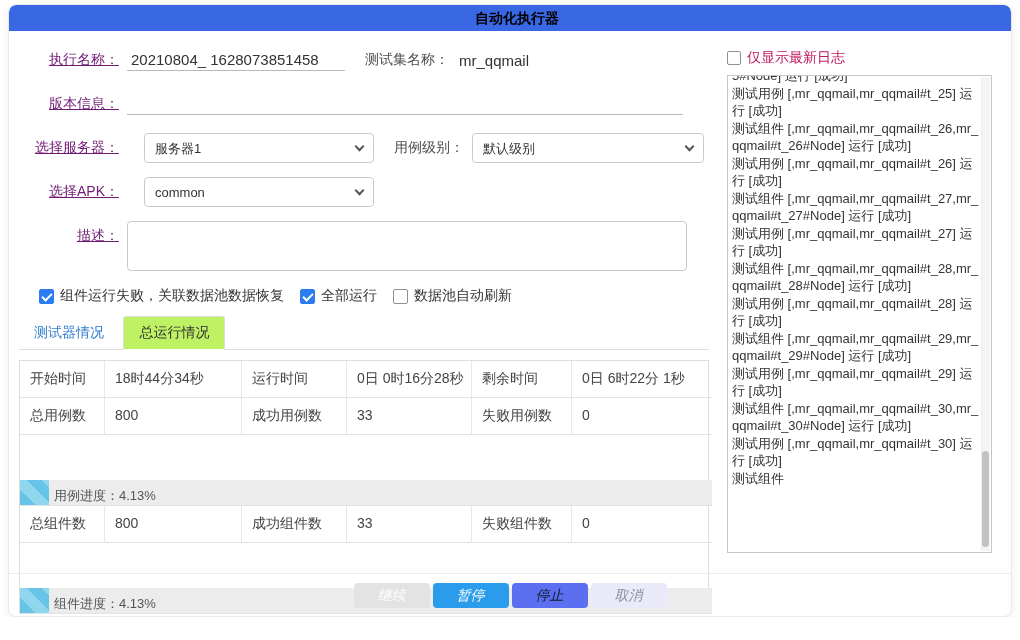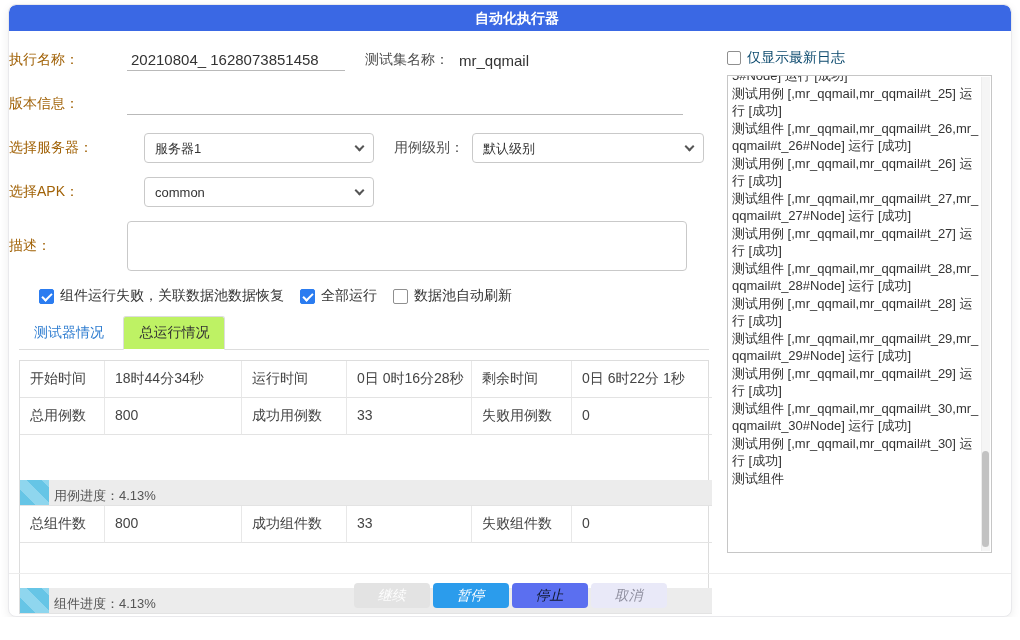--- a/index.html
+++ b/index.html
@@ -4,49 +4,49 @@
 <style>
   * { box-sizing: border-box; margin: 0; padding: 0; }
   html,body { background:#fff; font-family:"Liberation Sans","DejaVu Sans",sans-serif; }
   .dialog {
     position:relative; width:1004px; height:613px; margin:4px 0 0 8px;
     background:#fff; border:1px solid #e9e9ec; border-radius:8px;
     box-shadow:0 3px 10px rgba(0,0,0,.07); overflow:hidden;
   }
   .titlebar {
     height:26px; background:#3a68e4; border-radius:7px 7px 0 0;
-    color:#ffffff; font-size:14px; font-weight:600; text-align:center; line-height:26px;padding-left:14px;
+    color:#000000; font-size:14px; font-weight:600; text-align:center; line-height:26px;padding-left:14px;
   }
   .main { position:absolute; top:26px; left:0; right:0; bottom:43px; display:flex; }
   .left { width:710px; flex-shrink:0; }
   .right { flex:1; padding:0 19px 0 8px; }
 
   
   .frow { display:flex; align-items:center; margin-top:14px; height:30px; }
-  .flabel { width:110px; text-align:left; color:#a16207; font-size:14px; flex-shrink:0; }
+  .flabel { width:110px; text-align:right; color:#701a75; font-size:14px; flex-shrink:0;text-decoration:underline; }
   .flabel2 { margin-left:20px; color:#4d4d4d; font-size:14px; }
   .underline-input {
     border:none; border-bottom:1px solid #b9b9b9; background:transparent;
     font-size:15px; color:#333; padding:2px 4px; margin-left:8px; outline:none;
     font-family:inherit;
   }
   .static-val { margin-left:10px; font-size:15px; color:#333; }
   .selwrap { position:relative; margin-left:25px; }
   .selwrap select {
     width:100%; height:30px; border:1px solid #c9c9c9; border-radius:4px;
     background:#fff; padding:0 24px 0 10px; font-size:13px; color:#333;
     appearance:none; -webkit-appearance:none; outline:none; font-family:inherit;
   }
   .chev {
     position:absolute; right:11px; top:10px; width:7px; height:7px;
     border-right:2px solid #555; border-bottom:2px solid #555;
     transform:rotate(45deg); pointer-events:none;
   }
   .descrow { align-items:flex-start; height:auto; }
-  .descrow .flabel { margin-top:16px; }
+  .descrow .flabel { margin-top:6px; }
   textarea.desc {
     margin-left:8px; width:560px; height:50px; border:1px solid #c9c9c9;
     border-radius:4px; resize:none; outline:none; font-family:inherit; font-size:13px; padding:4px 8px;
   }
 
   
   .opts { display:flex; align-items:center; margin:16px 0 0 30px; }
   .opt { display:flex; align-items:center; margin-right:16px; font-size:14px; color:#333; cursor:pointer; }
   .cb { width:15px; height:15px; border:1px solid #8f8f8f; border-radius:2px; background:#fff; margin-right:6px; position:relative; flex-shrink:0; }
   .cb.checked { background:#2b7cf0; border-color:#2b7cf0; }
@@ -65,21 +65,21 @@
   .stats { margin:10px 10px 0 10px; border:1px solid #ddd; border-bottom:none; display:grid;
            grid-template-columns:85px 137px 105px 125px 100px 140px; font-size:14px; color:#444; }
   .cell { padding:9px 8px 9px 10px; border-bottom:1px solid #e3e3e3; border-right:1px solid #e8e8e8; white-space:nowrap; overflow:hidden; }
   .cell.lastcol { border-right:none; }
   .prow { grid-column:1 / -1; position:relative; height:26px; background:#ececec; border-bottom:1px solid #e3e3e3; display:flex; align-items:flex-end; overflow:hidden;margin-top:45px; }
   .pfill { position:absolute; left:0; top:0; bottom:0;
            background:repeating-linear-gradient(45deg,#66c5e6 0 11px,#8fd6ee 11px 22px); }
   .ptext { position:relative; margin-left:34px; font-size:13px; color:#555; }
 
   
-  .logfilter { display:flex; align-items:center; margin:18px 0 8px 0; font-size:14px; color:#0c4a6e; cursor:pointer; }
+  .logfilter { display:flex; align-items:center; margin:18px 0 8px 0; font-size:14px; color:#be185d; cursor:pointer; }
   .logbox { position:relative; height:478px; border:1px solid #c6c6c6; background:#fff; overflow:hidden; padding:0 12px 0 4px; }
   .loginner { margin-top:-9px; font-size:13px; line-height:17.5px; color:#333; word-break:break-all; }
   .sbtrack { position:absolute; top:1px; bottom:1px; right:1px; width:9px; background:#f5f5f5; border-left:1px solid #ededed; }
   .sbthumb { position:absolute; right:1px; bottom:4px; width:7px; height:96px; background:#c2c2c2; border-radius:4px; }
 
   
   .footer { position:absolute; left:0; right:0; bottom:0; height:43px; border-top:1px solid #ececec;
             display:flex; align-items:center; justify-content:center; }
   .btn { width:76px; height:25px; line-height:25px; text-align:center; font-size:14px;
          border:none; border-radius:4px; margin:0 1.5px; cursor:pointer; font-family:inherit;font-style:italic; }

